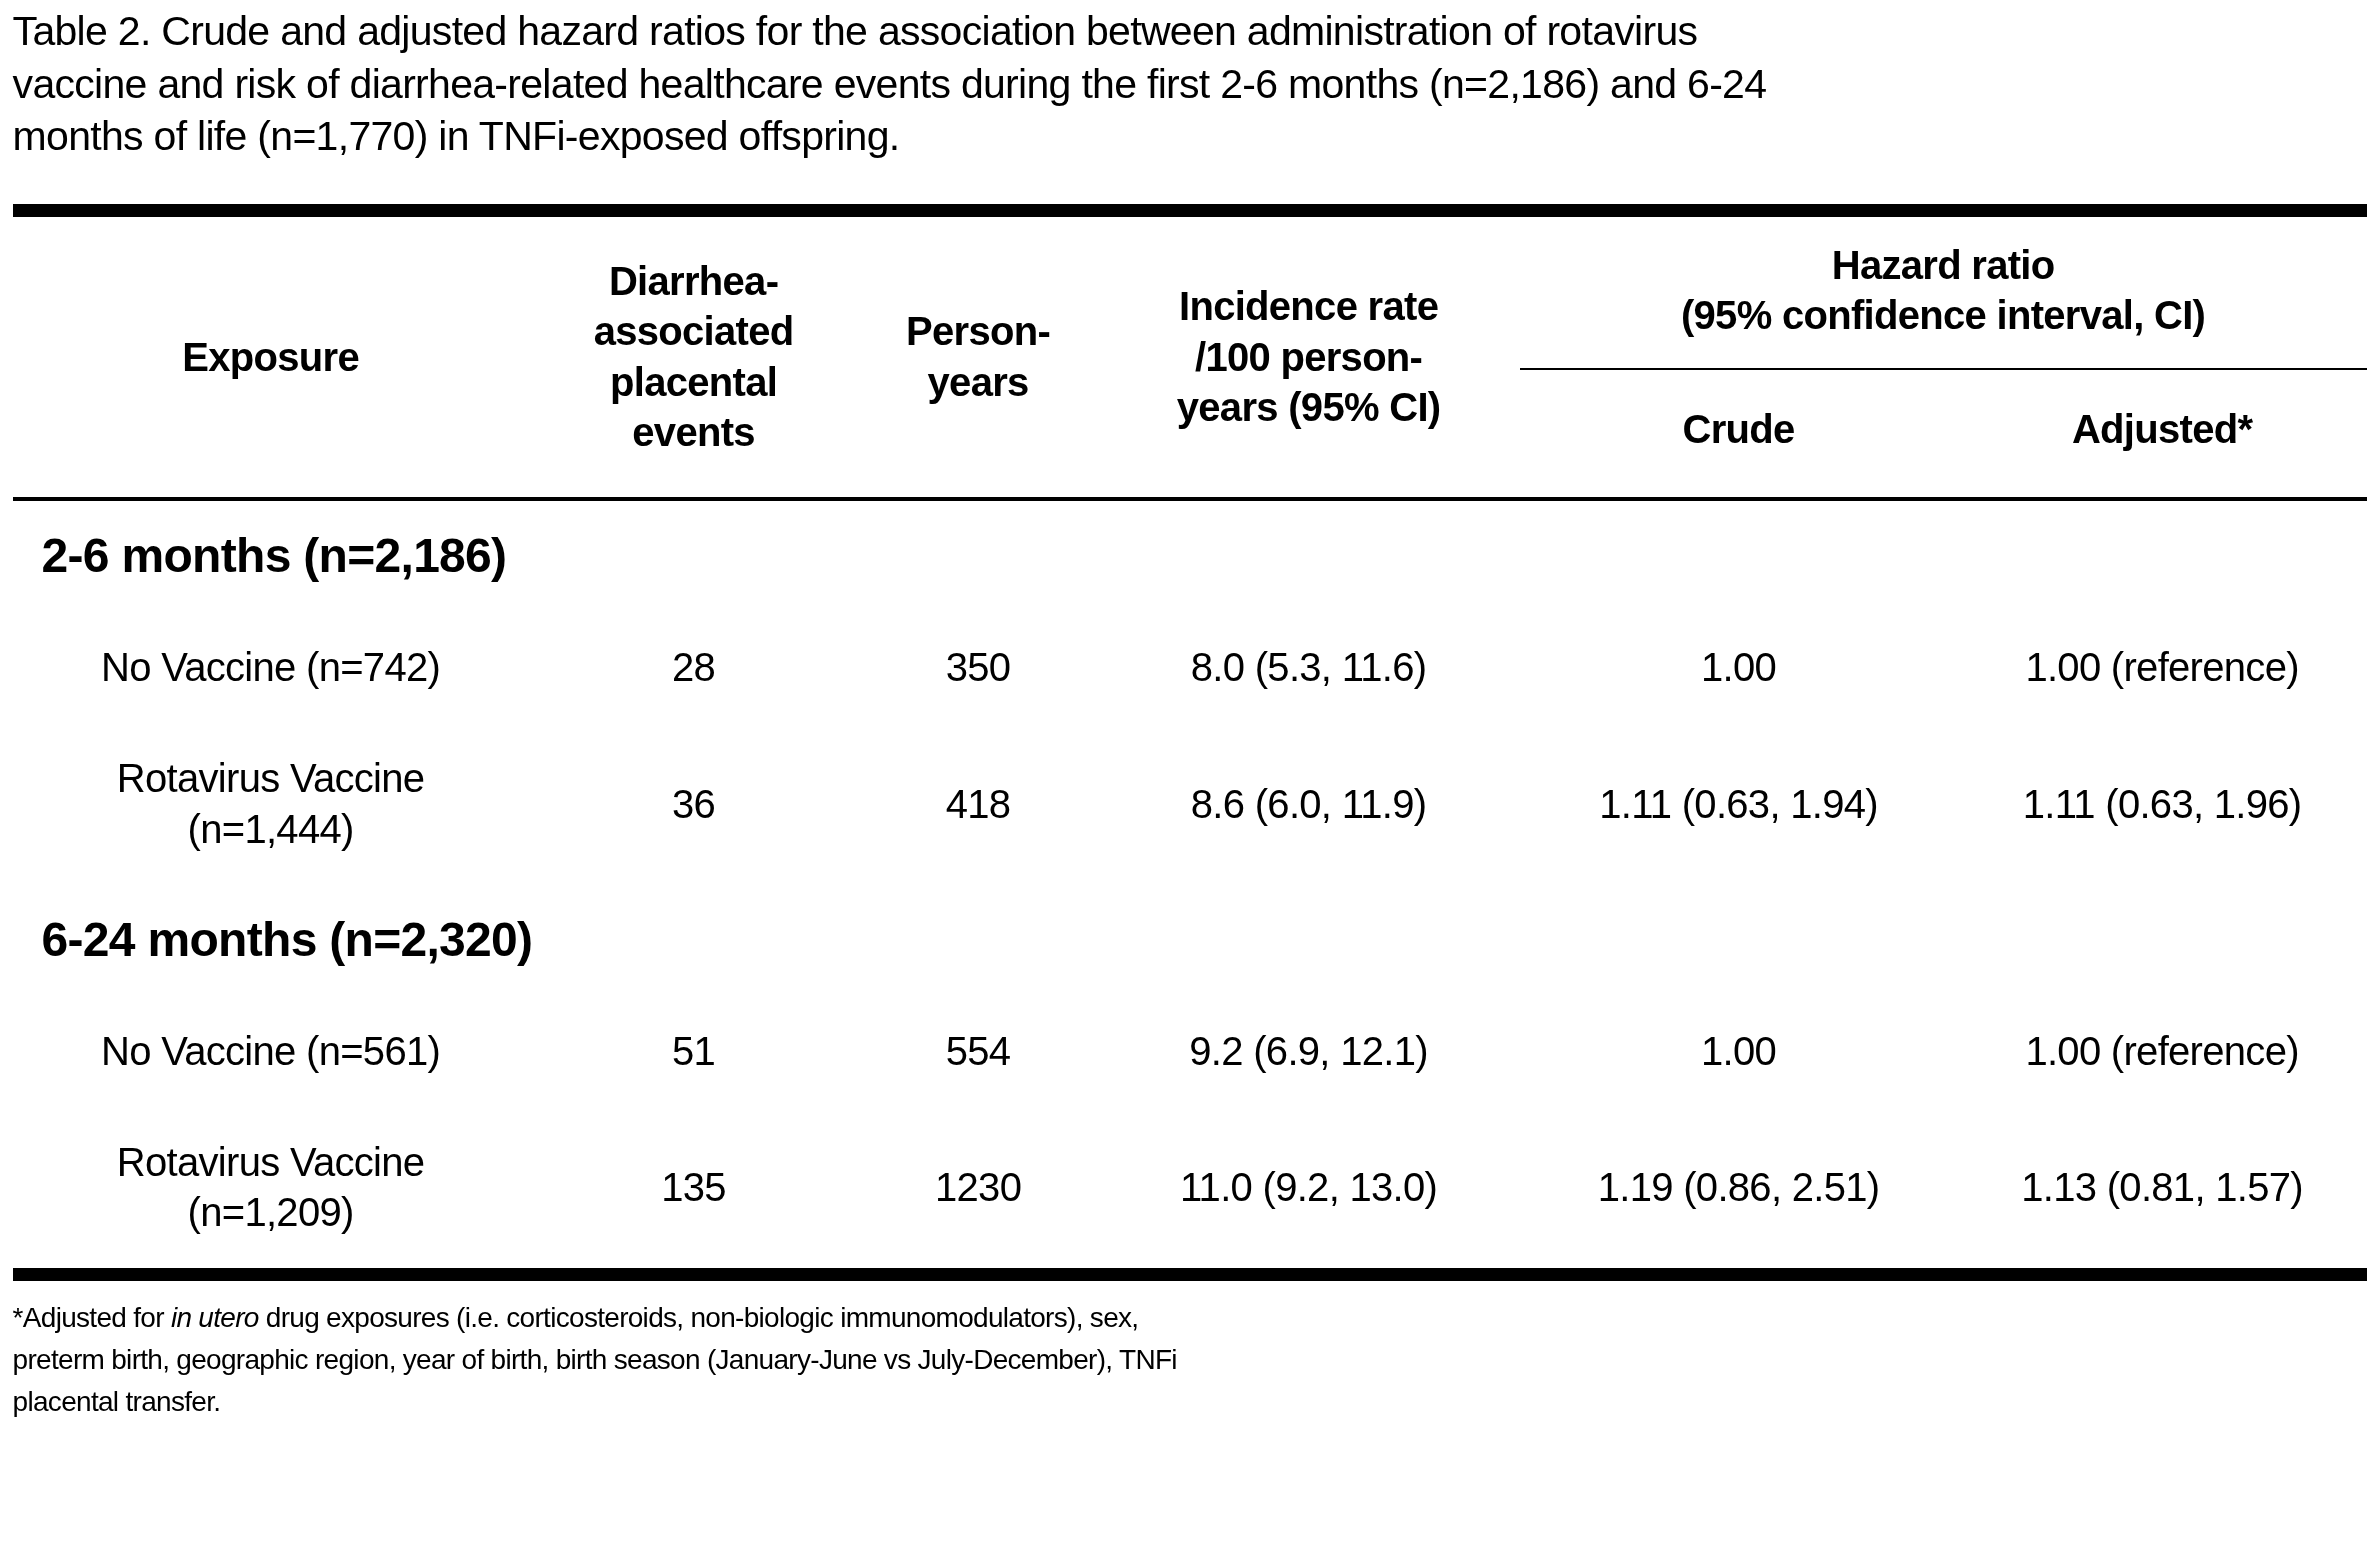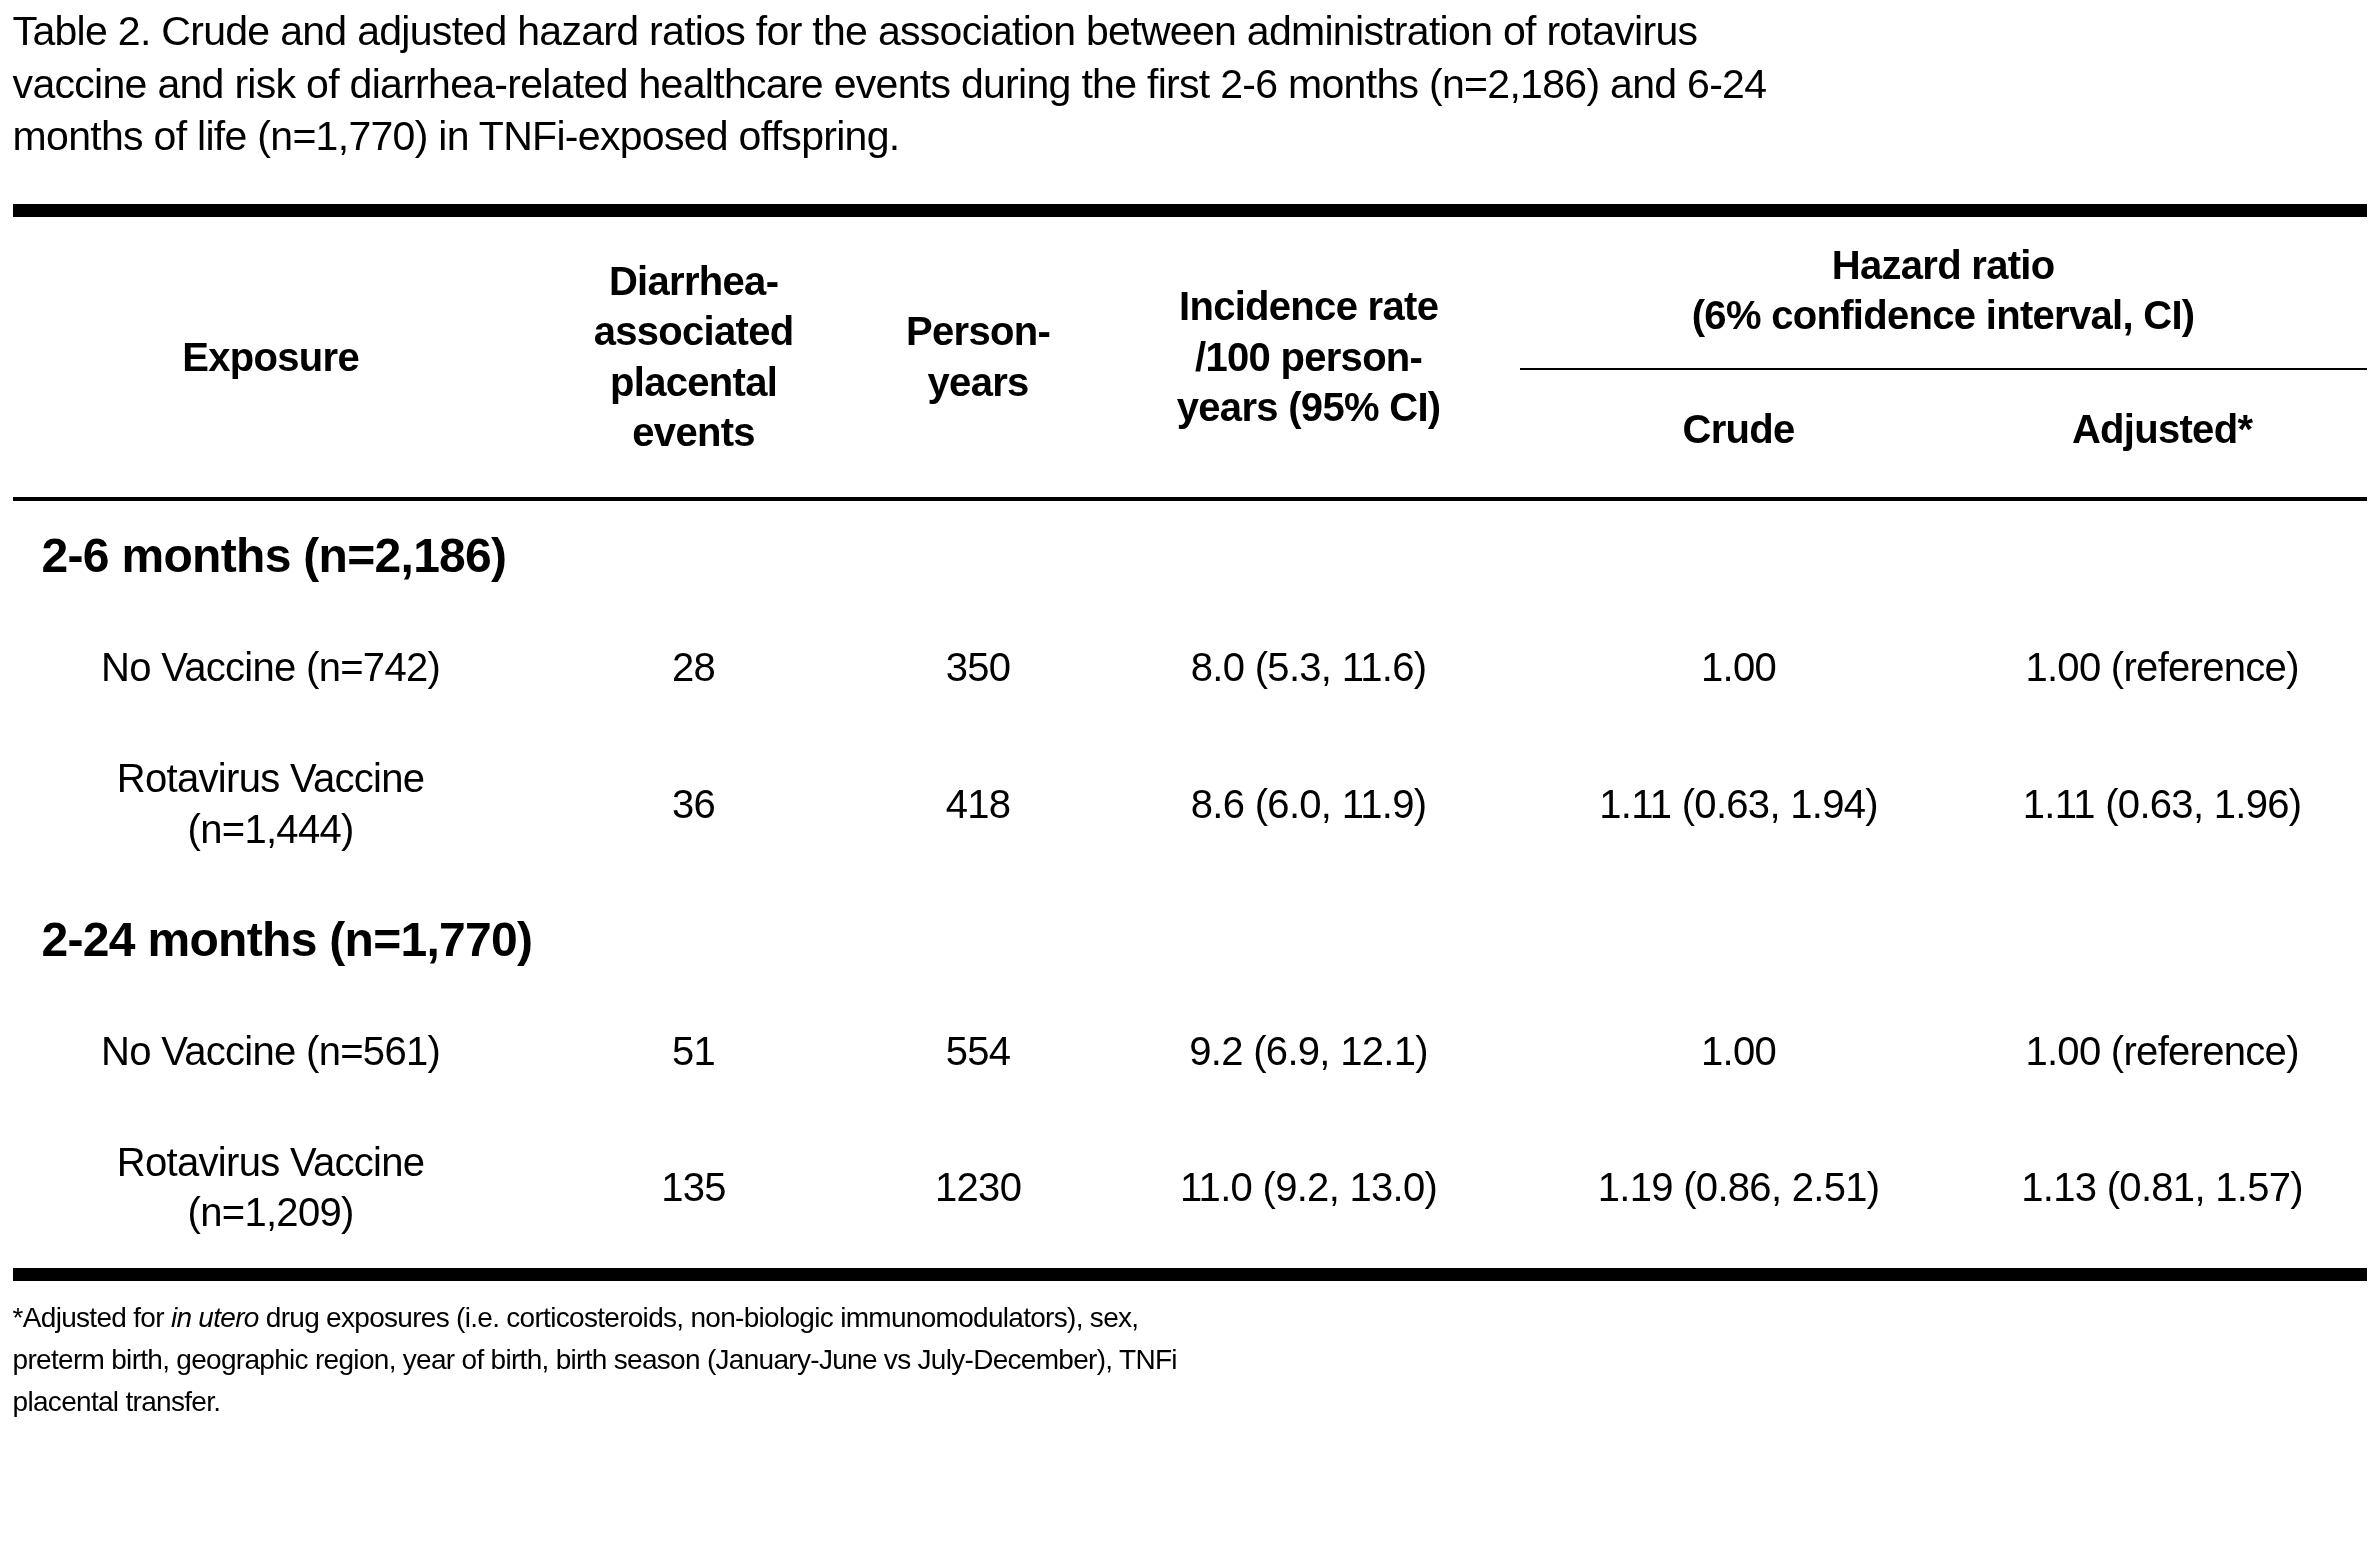--- a/index.html
+++ b/index.html
@@ -92,21 +92,21 @@
       <th rowspan="2">Diarrhea-
 associated
 placental
 events</th>
       <th rowspan="2">Person-
 years</th>
       <th rowspan="2">Incidence rate
 /100 person-
 years (95% CI)</th>
       <th colspan="2" class="hazard-group">Hazard ratio
-(6% confidence interval, CI)</th>
+(95% confidence interval, CI)</th>
     </tr>
     <tr class="sub-header">
       <th>Crude</th>
       <th>Adjusted*</th>
     </tr>
   </thead>
   <tbody>
     <tr class="section-row">
       <th colspan="6">2-6 months (n=2,186)</th>
     </tr>
@@ -121,21 +121,21 @@
     <tr>
       <td>Rotavirus Vaccine
 (n=1,444)</td>
       <td>36</td>
       <td>418</td>
       <td>8.6 (6.0, 11.9)</td>
       <td>1.11 (0.63, 1.94)</td>
       <td>1.11 (0.63, 1.96)</td>
     </tr>
     <tr class="section-row">
-      <th colspan="6">2-24 months (n=1,770)</th>
+      <th colspan="6">6-24 months (n=2,320)</th>
     </tr>
     <tr>
       <td>No Vaccine (n=561)</td>
       <td>51</td>
       <td>554</td>
       <td>9.2 (6.9, 12.1)</td>
       <td>1.00</td>
       <td>1.00 (reference)</td>
     </tr>
     <tr>

